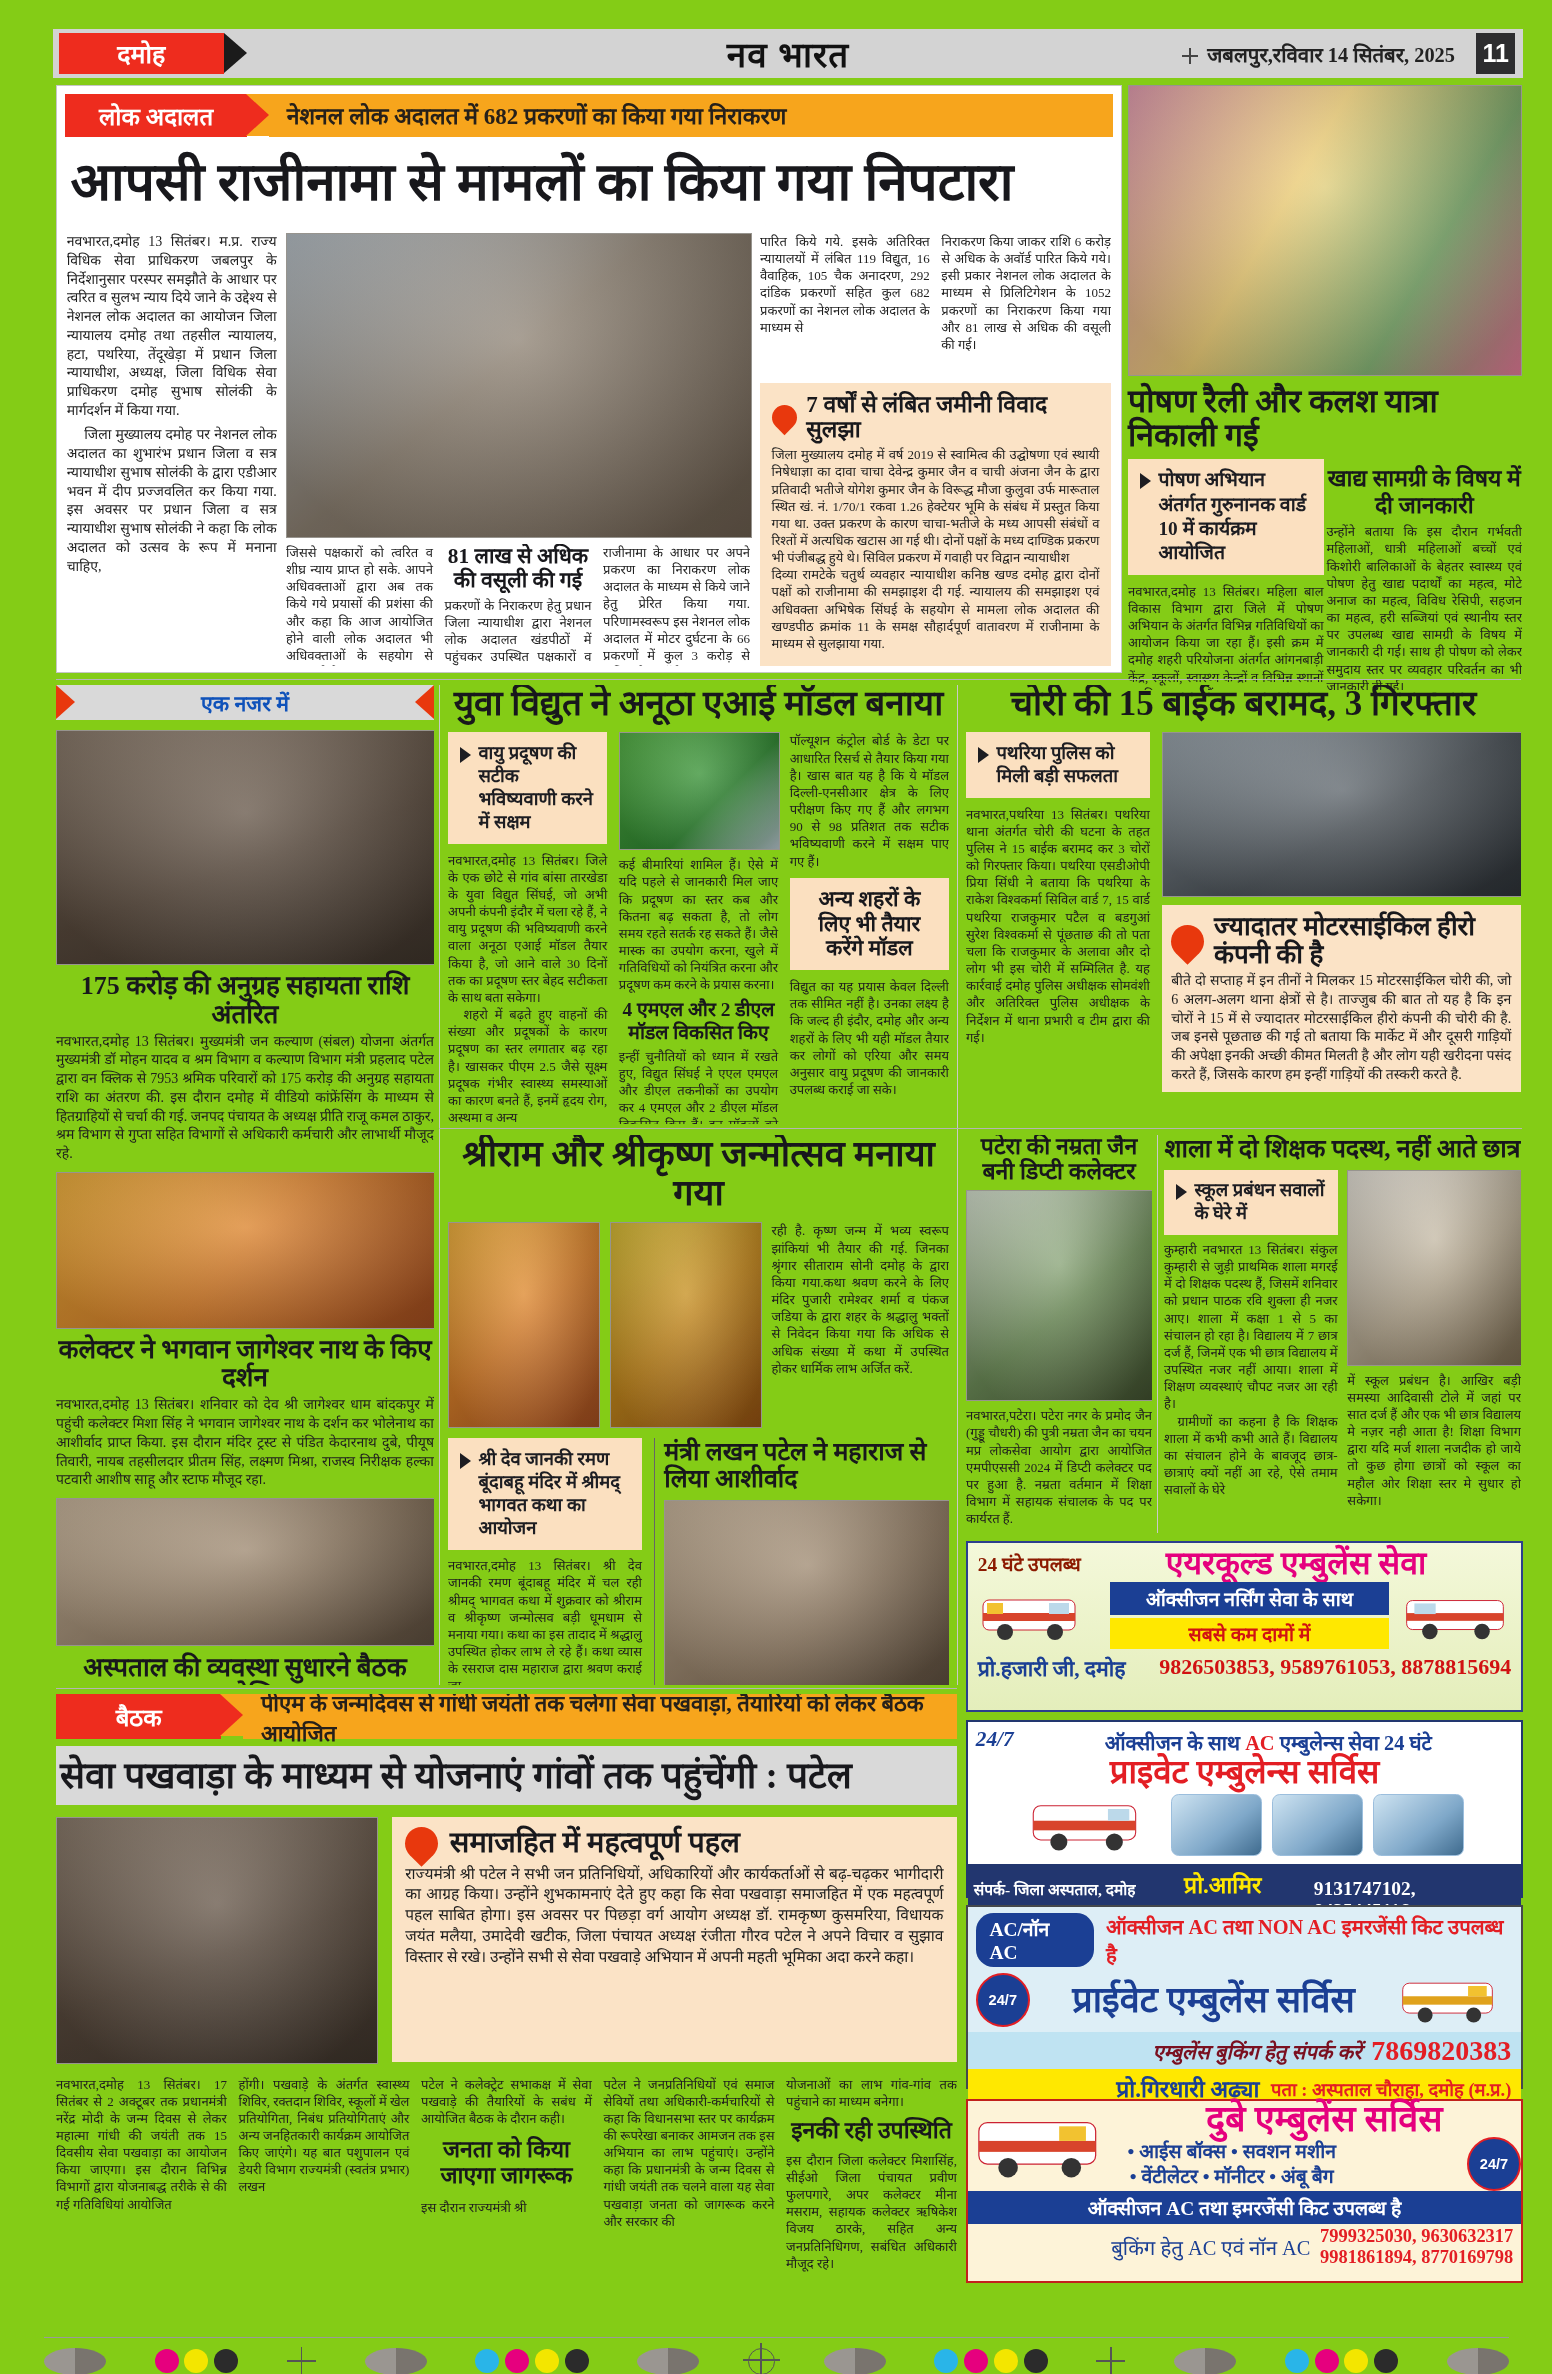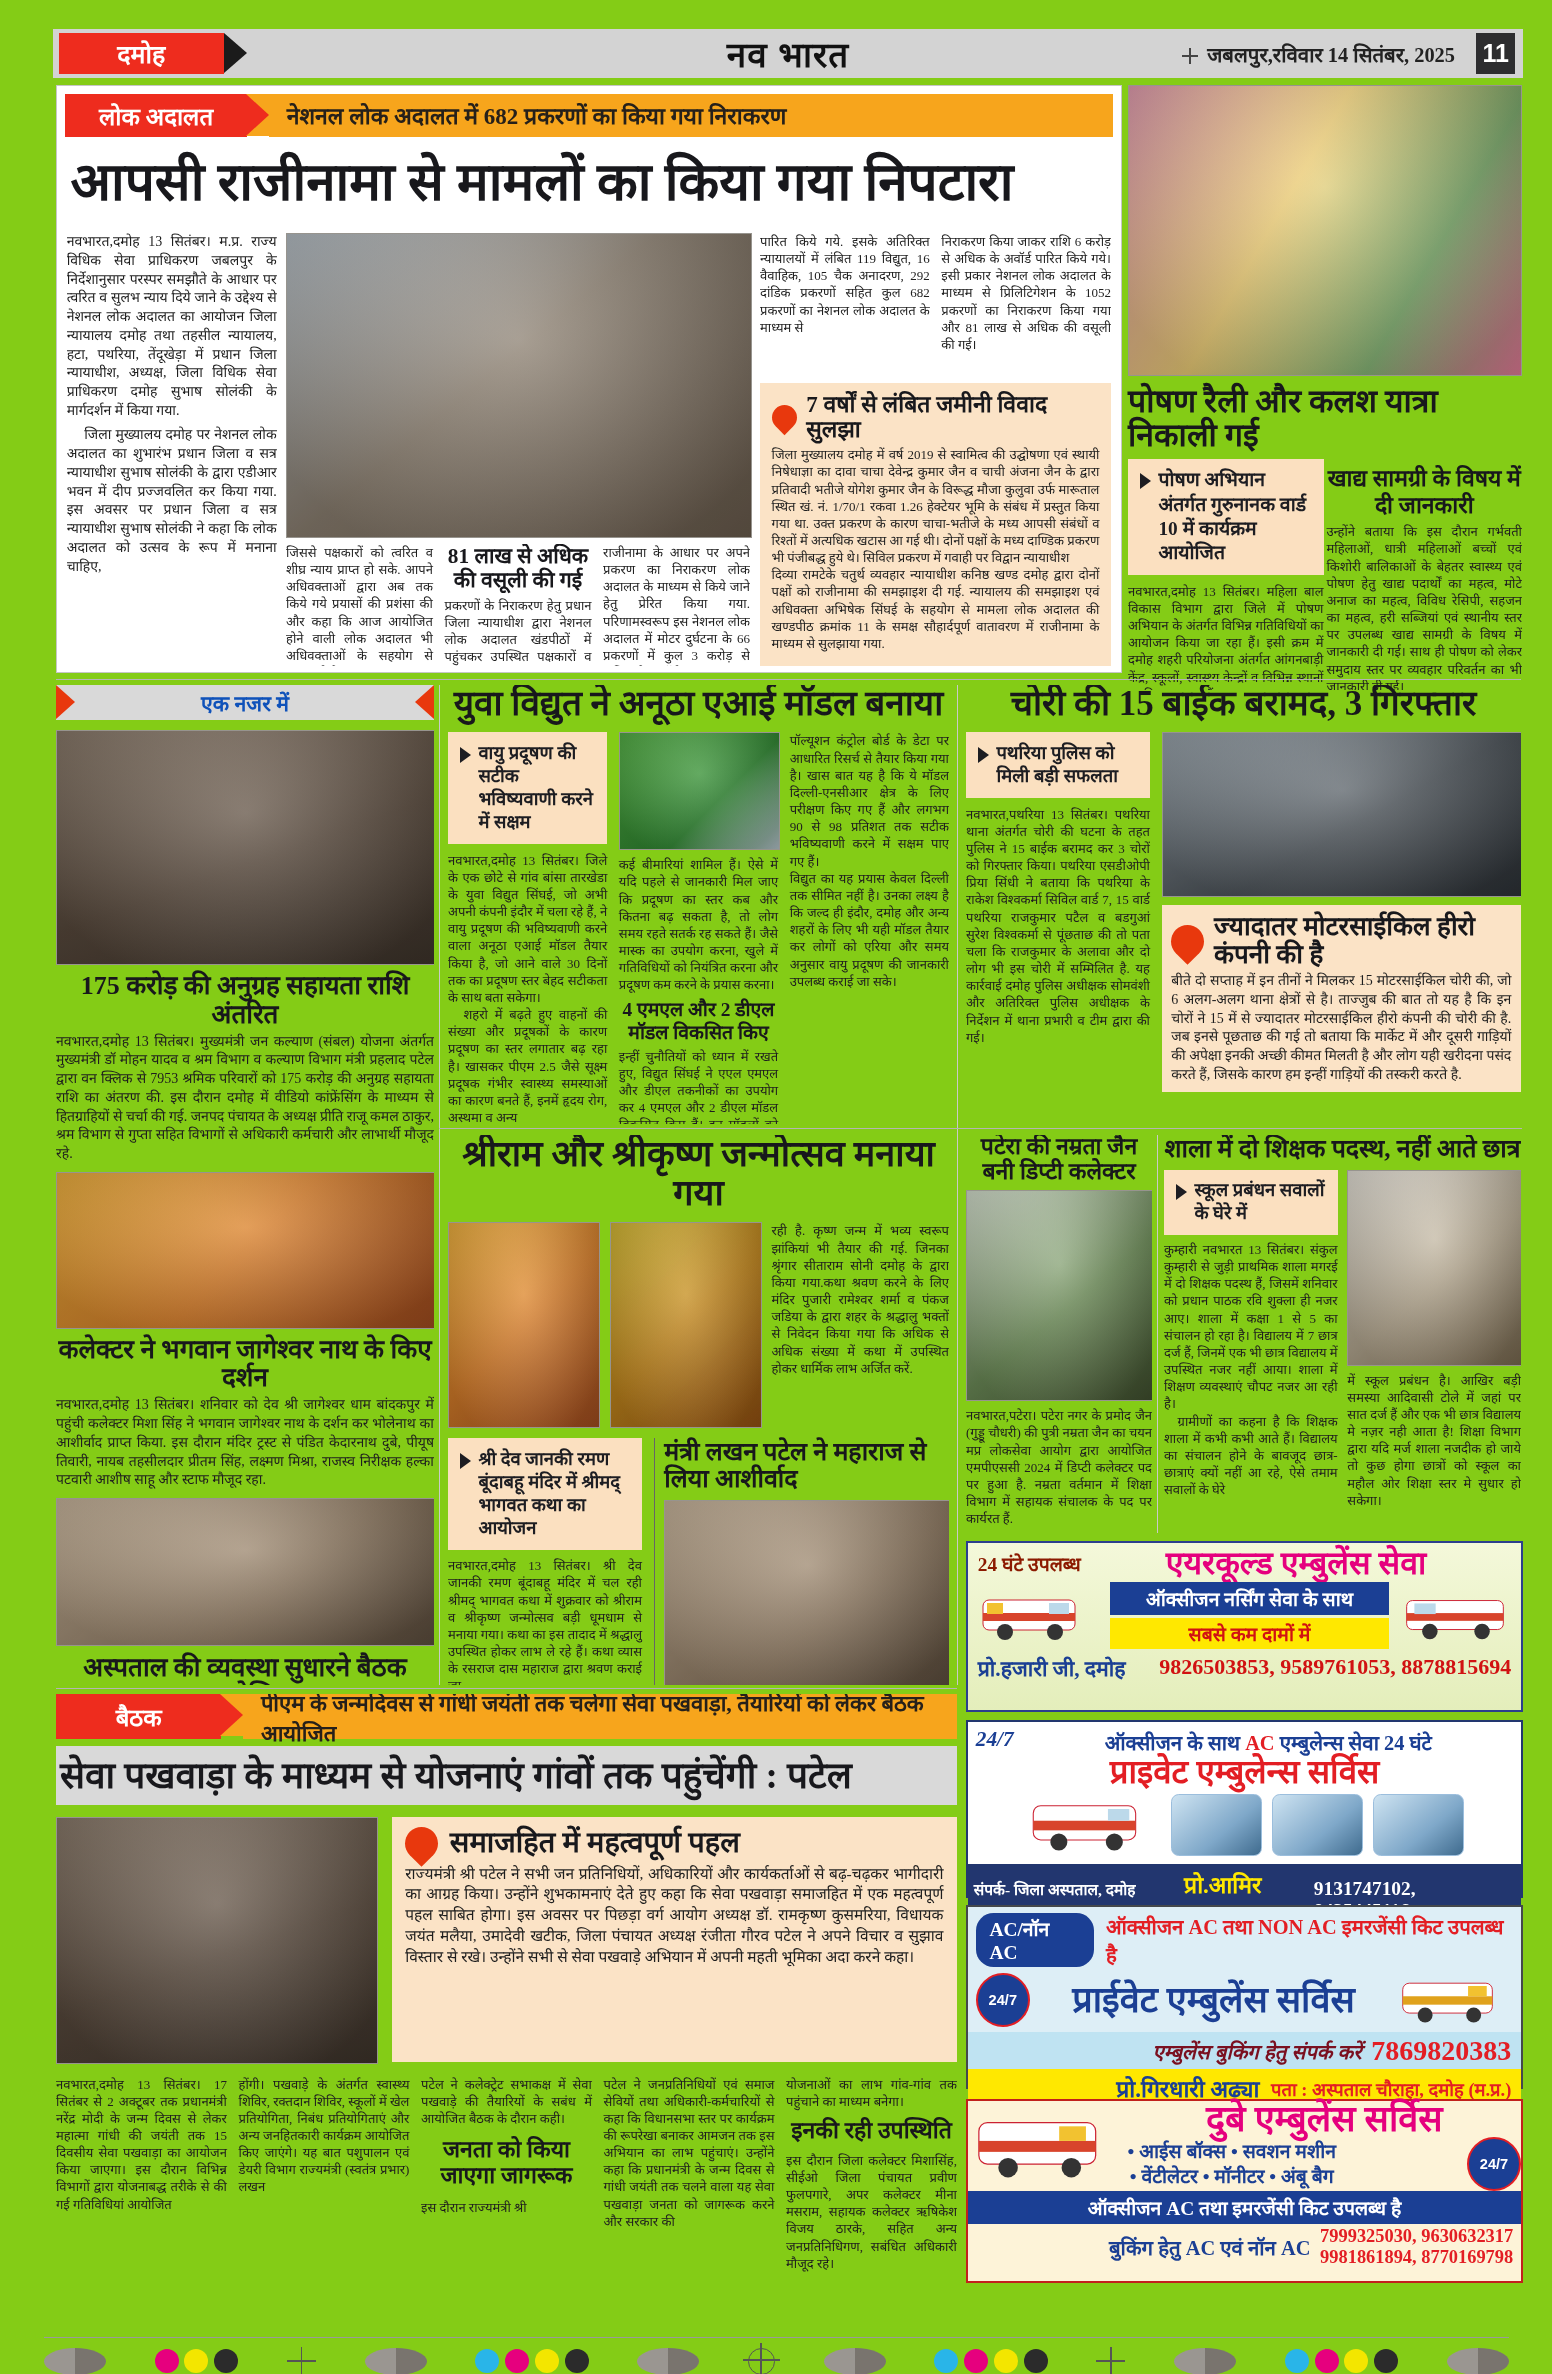--- a/index.html
+++ b/index.html
@@ -91,21 +91,21 @@
   #ad3 .bk{color:#7a1020;font-weight:800;font-size:20.4px;font-style:italic;}
   #ad3 .bph{color:#e31e24;font-weight:800;font-size:28px;}
   #ad3 .foot{background:#ffe800;display:flex;align-items:center;justify-content:flex-end;gap:11.6px;padding:2.9px 9.7px;}
   #ad3 .nm{color:#1b3f94;font-weight:800;font-size:23px;}
   #ad3 .adr{color:#e31e24;font-weight:800;font-size:18.4px;}
   #ad4{border:2.9px solid #c2211c;background:#fdf3d8;}
   #ad4 .t{color:#e5007e;font-weight:800;font-size:36px;text-align:center;line-height:1.0;}
   #ad4 .feat{color:#1b3f94;font-weight:800;font-size:19.4px;text-align:center;line-height:1.3;}
   #ad4 .bar{background:#1b3f94;color:#fff;font-weight:800;font-size:19.4px;text-align:center;padding:2.9px 7.8px;}
   #ad4 .foot{display:flex;align-items:center;justify-content:flex-end;gap:9.7px;padding:1.9px 7.8px;}
-  #ad4 .bk{color:#1b3f94;font-weight:700;font-size:20.4px;}
+  #ad4 .bk{color:#1b3f94;font-weight:400;font-size:20.4px;}
   #ad4 .phs{color:#e31e24;font-weight:800;font-size:18.4px;line-height:1.15;}
   .roundel{width:50px;height:50px;border-radius:50%;background:#1b3f94;color:#fff;font-weight:800;font-size:14.6px;
         display:flex;align-items:center;justify-content:center;border:2.9px solid #e31e24;flex:none;
         font-family:"Liberation Sans","DejaVu Sans",sans-serif;}
   
   #marks{left:44px;top:2337px;width:1465px;height:35px;border-top:1.9px solid #9a9a9a;display:flex;align-items:center;justify-content:space-between;padding-top:5.8px;}
   .dot{width:24px;height:24px;border-radius:50%;display:inline-block;}
   .d-c{background:#29b5e8;} .d-m{background:#e6007e;} .d-y{background:#f3e600;} .d-k{background:#2b2b2b;}
   .oval{width:62px;height:27px;border-radius:50%;background:linear-gradient(90deg,#9a9691 50%,#79746e 50%);display:inline-block;}
   .dots{display:flex;gap:5.8px;}
@@ -217,20 +217,23 @@
         <div class="bd-s jt" style="text-indent:15.5px;">शहरो में बढ़ते हुए वाहनों की संख्या और प्रदूषकों के कारण प्रदूषण का स्तर लगातार बढ़ रहा है। खासकर पीएम 2.5 जैसे सूक्ष्म प्रदूषक गंभीर स्वास्थ्य समस्याओं का कारण बनते हैं, इनमें हृदय रोग, अस्थमा व अन्य</div>
       </div>
       <div style="flex:1;">
         <div class="ph ph-green" style="width:100%;height:116px;"></div>
         <div class="bd-s jt" style="margin-top:5.8px;">कई बीमारियां शामिल हैं। ऐसे में यदि पहले से जानकारी मिल जाए कि प्रदूषण का स्तर कब और कितना बढ़ सकता है, तो लोग समय रहते सतर्क रह सकते हैं। जैसे मास्क का उपयोग करना, खुले में गतिविधियों को नियंत्रित करना और प्रदूषण कम करने के प्रयास करना।</div>
         <div class="subhead" style="font-size:19.4px;margin:5.8px 0 3.9px;">4 एमएल और 2 डीएल मॉडल विकसित किए</div>
         <div class="bd-s jt">इन्हीं चुनौतियों को ध्यान में रखते हुए, विद्युत सिंघई ने एएल एमएल और डीएल तकनीकों का उपयोग कर 4 एमएल और 2 डीएल मॉडल विकसित किए हैं। इन मॉडलों को पिछले 5 वर्षों के</div>
       </div>
       <div style="flex:1;">
         <div class="bd-s jt">पॉल्यूशन कंट्रोल बोर्ड के डेटा पर आधारित रिसर्च से तैयार किया गया है। खास बात यह है कि ये मॉडल दिल्ली-एनसीआर क्षेत्र के लिए परीक्षण किए गए हैं और लगभग 90 से 98 प्रतिशत तक सटीक भविष्यवाणी करने में सक्षम पाए गए हैं।</div>
+        <div class="pointer-box subhead" style="font-size:21.3px;justify-content:center;margin:7.8px 0;">
+          <span>अन्य शहरों के लिए भी तैयार करेंगे मॉडल</span>
+        </div>
         <div class="bd-s jt">विद्युत का यह प्रयास केवल दिल्ली तक सीमित नहीं है। उनका लक्ष्य है कि जल्द ही इंदौर, दमोह और अन्य शहरों के लिए भी यही मॉडल तैयार कर लोगों को एरिया और समय अनुसार वायु प्रदूषण की जानकारी उपलब्ध कराई जा सके।</div>
       </div>
     </div>
   </div>
 
   <div class="abs ovh" style="left:966px;top:685px;width:555px;height:439px;">
     <div class="hl" style="font-size:35px;text-align:center;">चोरी की 15 बाईक बरामद, 3 गिरफ्तार</div>
     <div style="display:flex;gap:11.6px;margin-top:9.7px;height:384px;">
       <div style="width:184px;flex:none;">
         <div class="pointer-box" style="font-size:18.4px;margin-bottom:7.8px;">

